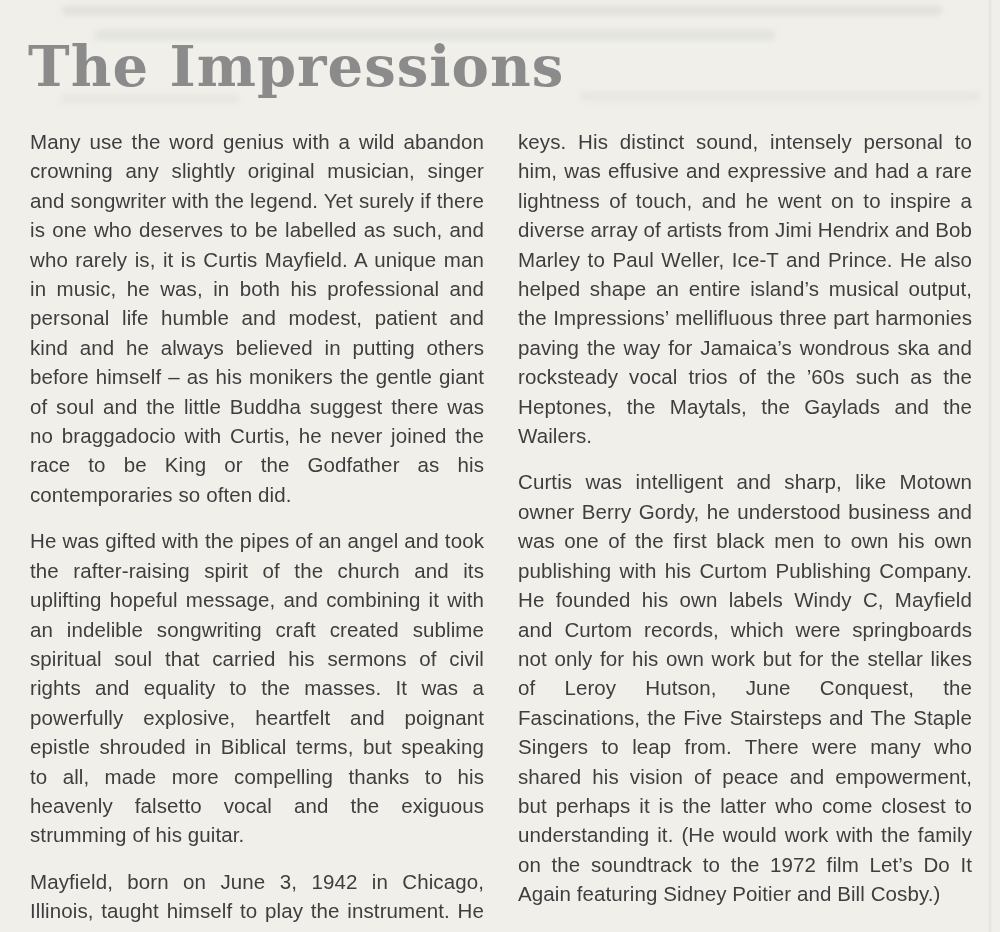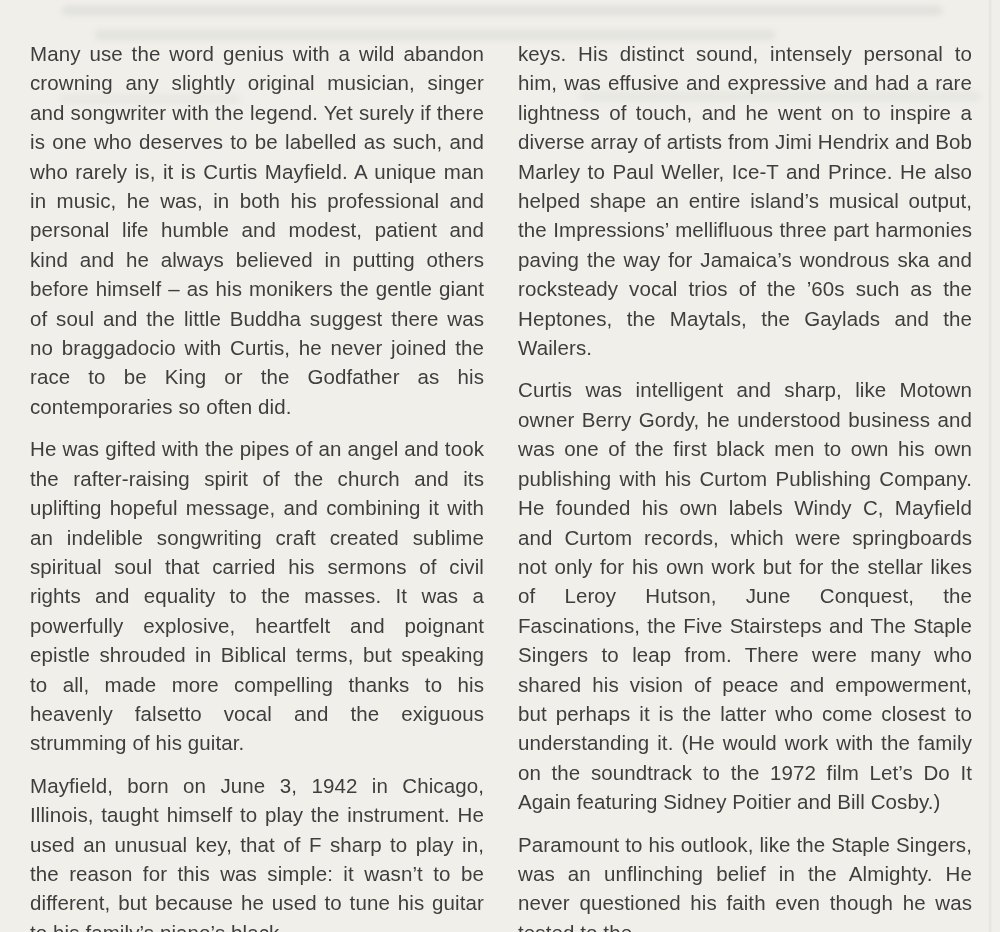--- a/index.html
+++ b/index.html
@@ -60,38 +60,39 @@
   .columns {
     display: flex;
     gap: 34px;
   }
   .column {
     flex: 1 1 0;
     min-width: 0;
   }
 
   .column p {
-    margin: 1px 0 13px 0;
+    margin: 17px 0 13px 0;
     font-size: 20.5px;
     line-height: 29.4px;
     color: #3e3e3e;
     text-align: justify;
     letter-spacing: 0.1px;
   }
 </style>
 </head>
 <body>
 
 <div class="ghost ghost-1"></div>
 <div class="ghost ghost-2"></div>
 <div class="ghost ghost-3"></div>
 <div class="ghost ghost-4"></div>
 <div class="crease"></div>
 
 <div class="page">
+  <h1 class="page-title">The Impressions</h1>
 
   <div class="columns">
     <div class="column">
       <p>Many use the word genius with a wild abandon crowning any slightly original musician, singer and songwriter with the legend. Yet surely if there is one who deserves to be labelled as such, and who rarely is, it is Curtis Mayfield. A unique man in music, he was, in both his professional and personal life humble and modest, patient and kind and he always believed in putting others before himself – as his monikers the gentle giant of soul and the little Buddha suggest there was no braggadocio with Curtis, he never joined the race to be King or the Godfather as his contemporaries so often did.</p>
       <p>He was gifted with the pipes of an angel and took the rafter-raising spirit of the church and its uplifting hopeful message, and combining it with an indelible songwriting craft created sublime spiritual soul that carried his sermons of civil rights and equality to the masses. It was a powerfully explosive, heartfelt and poignant epistle shrouded in Biblical terms, but speaking to all, made more compelling thanks to his heavenly falsetto vocal and the exiguous strumming of his guitar.</p>
       <p>Mayfield, born on June 3, 1942 in Chicago, Illinois, taught himself to play the instrument. He used an unusual key, that of F sharp to play in, the reason for this was simple: it wasn’t to be different, but because he used to tune his guitar to his family’s piano’s black</p>
     </div>
     <div class="column">
       <p>keys. His distinct sound, intensely personal to him, was effusive and expressive and had a rare lightness of touch, and he went on to inspire a diverse array of artists from Jimi Hendrix and Bob Marley to Paul Weller, Ice-T and Prince. He also helped shape an entire island’s musical output, the Impressions’ mellifluous three part harmonies paving the way for Jamaica’s wondrous ska and rocksteady vocal trios of the ’60s such as the Heptones, the Maytals, the Gaylads and the Wailers.</p>
       <p>Curtis was intelligent and sharp, like Motown owner Berry Gordy, he understood business and was one of the first black men to own his own publishing with his Curtom Publishing Company. He founded his own labels Windy C, Mayfield and Curtom records, which were springboards not only for his own work but for the stellar likes of Leroy Hutson, June Conquest, the Fascinations, the Five Stairsteps and The Staple Singers to leap from. There were many who shared his vision of peace and empowerment, but perhaps it is the latter who come closest to understanding it. (He would work with the family on the soundtrack to the 1972 film Let’s Do It Again featuring Sidney Poitier and Bill Cosby.)</p>

